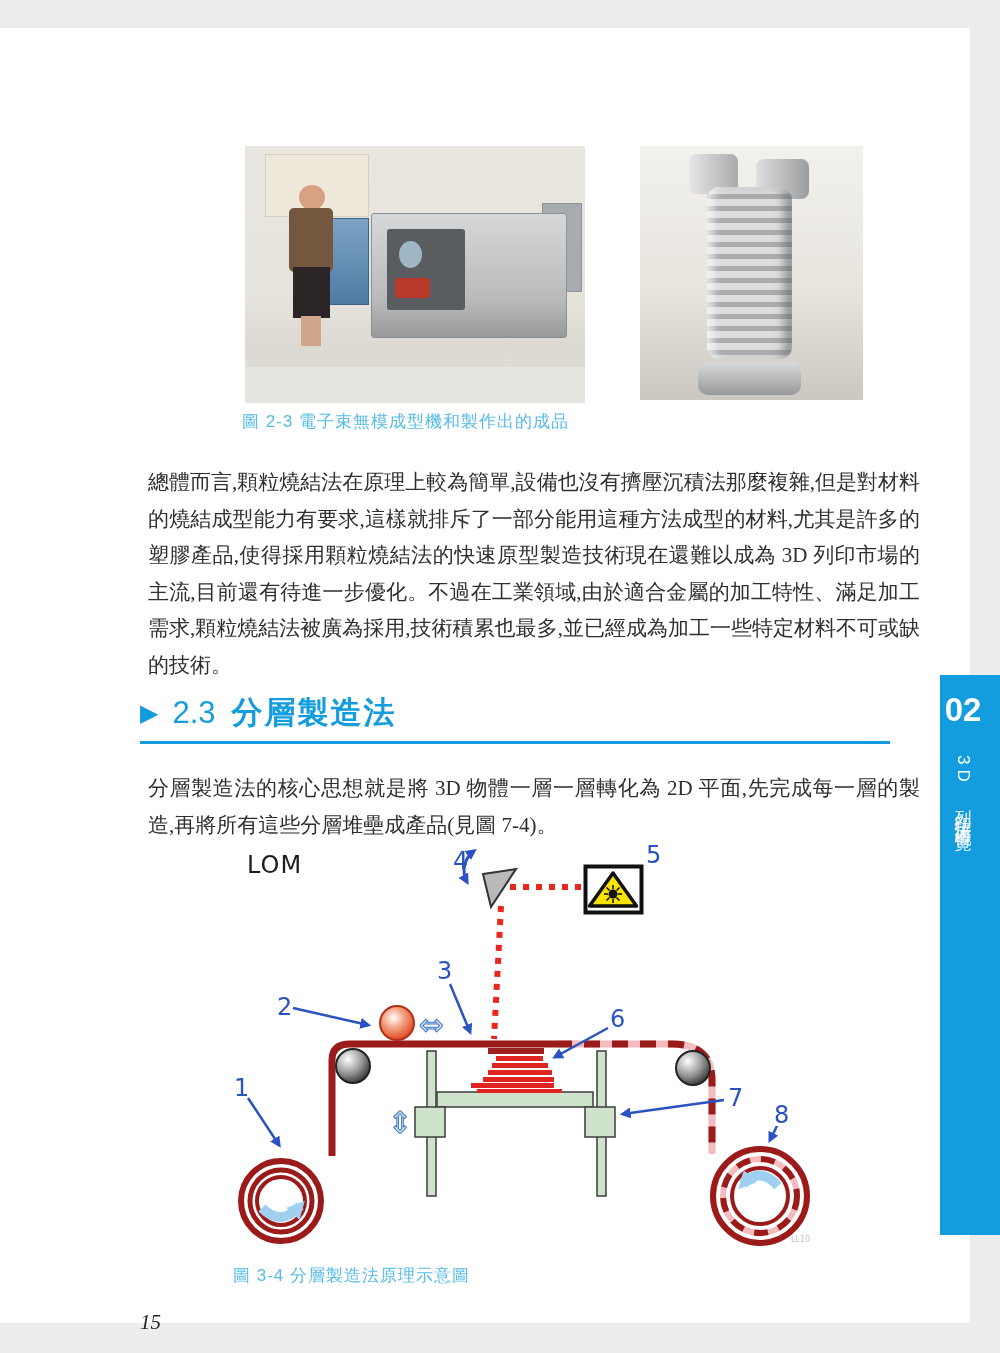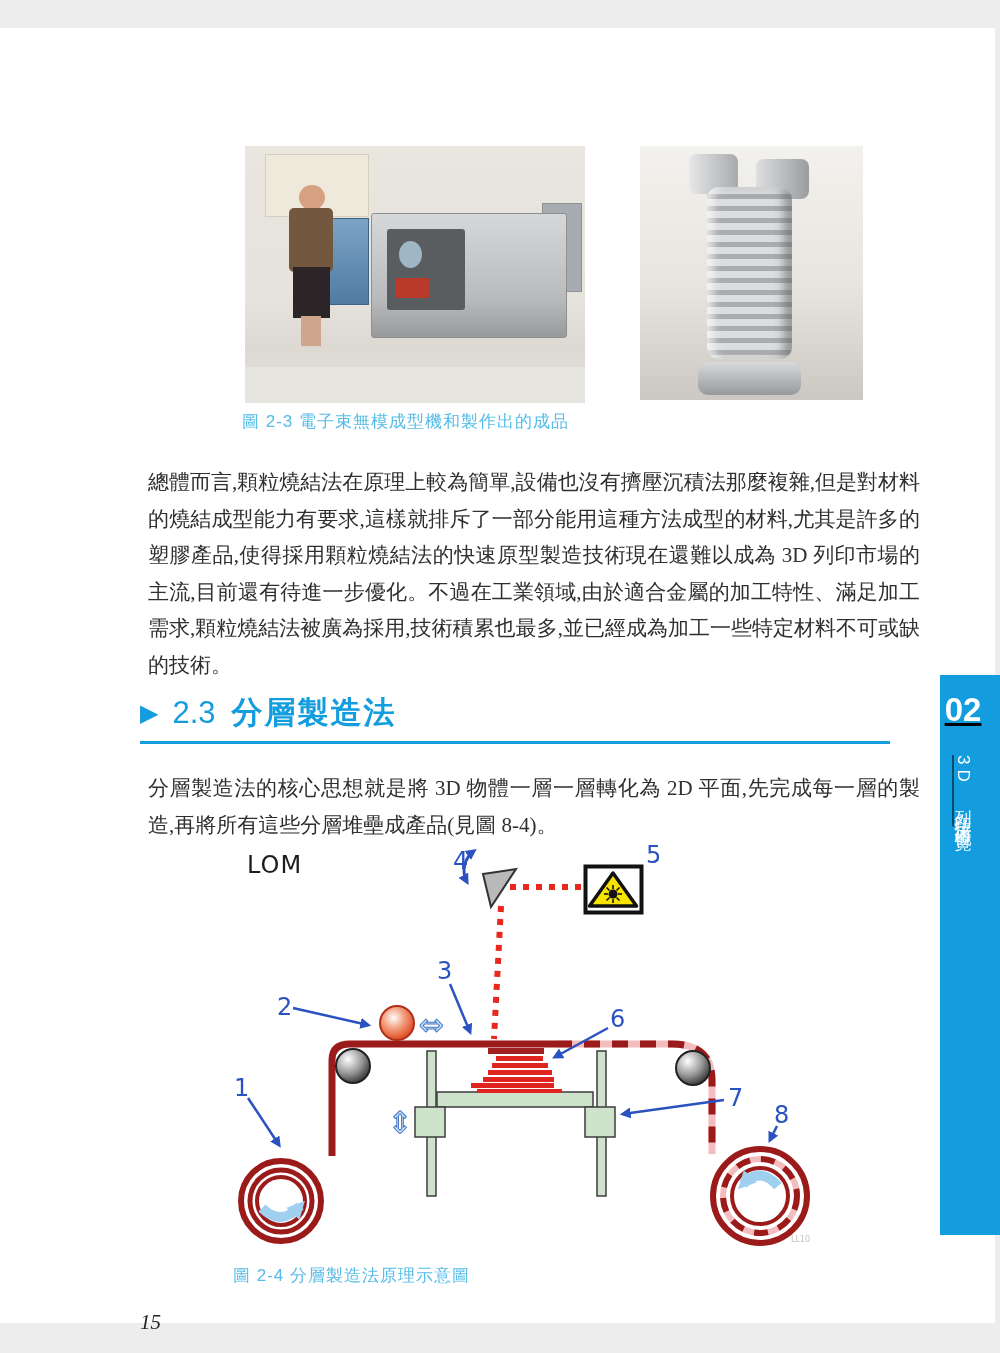--- a/index.html
+++ b/index.html
@@ -1,18 +1,18 @@
 <!DOCTYPE html>
 <html><head>
 <meta charset="utf-8">
 <style>
   html,body{margin:0;padding:0;}
   .canvas{position:relative;width:1000px;height:1353px;background:#ededee;overflow:hidden;
           font-family:"Liberation Sans",sans-serif;}
-  .page{position:absolute;left:0;top:28px;width:970px;height:1295px;background:#ffffff;padding-left:25px;}
+  .page{position:absolute;left:0;top:28px;width:970px;height:1295px;background:#ffffff;}
 
   
   .photo{position:absolute;overflow:hidden;}
   .photo-lab{left:245px;top:118px;width:340px;height:257px;background:linear-gradient(180deg,#e9e6e0 0%,#e6e3dd 60%,#dcd9d2 78%,#e3e1da 100%);}
   .cab{position:absolute;left:6%;top:3%;width:30%;height:24%;background:#efe9db;border:1px solid #d6cfc0;}
   .cart{position:absolute;right:1%;top:22%;width:11%;height:34%;background:#a7acb0;border:1px solid #8d9296;}
   .machine{position:absolute;left:37%;top:26%;width:57%;height:48%;background:linear-gradient(180deg,#d6d7d8 0%,#b9babc 70%,#97999b 100%);border:1px solid #8e9092;border-radius:3px;}
   .mdoor{position:absolute;left:8%;top:12%;width:40%;height:66%;background:#5a5d60;border-radius:3px;}
   .mwin{position:absolute;left:14%;top:22%;width:12%;height:22%;background:#9fb6c4;border-radius:50%;}
   .mlabel{position:absolute;left:12%;top:52%;width:18%;height:16%;background:#b93a2a;border-radius:2px;}
@@ -49,21 +49,21 @@
 
   
   .diagram{position:absolute;left:220px;top:815px;width:660px;height:420px;}
   .callout{font-family:"DejaVu Sans",sans-serif;font-size:24px;fill:#2a52c0;}
   .lomlbl{font-family:"DejaVu Sans",sans-serif;font-size:24px;fill:#1c1c1c;letter-spacing:1px;}
   .wmark{font-family:"DejaVu Sans",sans-serif;font-size:8px;fill:#c2c2c2;}
   .lbglyph{font-family:"DejaVu Sans",sans-serif;font-size:30px;fill:#bfe2f8;stroke:#4a76c4;stroke-width:1;}
 
   
   .tab{position:absolute;left:940px;top:675px;width:60px;height:560px;background:#149dde;
-       display:flex;flex-direction:column;align-items:center;text-decoration:underline;}
+       display:flex;flex-direction:column;align-items:center;}
   .chnum{color:#fff;font-size:33px;font-weight:bold;margin-top:16px;transform:translateX(-7px);}
   .chttl{color:#fff;font-size:17px;writing-mode:vertical-rl;text-orientation:mixed;
          letter-spacing:5px;margin-top:26px;transform:translateX(-7px);}
 </style>
 </head>
 <body>
 
 <div class="canvas">
   <div class="page">
 
@@ -92,21 +92,21 @@
     <div class="caption cap1">圖 2-3 電子束無模成型機和製作出的成品</div>
 
     <p class="body p1">總體而言,顆粒燒結法在原理上較為簡單,設備也沒有擠壓沉積法那麼複雜,但是對材料的燒結成型能力有要求,這樣就排斥了一部分能用這種方法成型的材料,尤其是許多的塑膠產品,使得採用顆粒燒結法的快速原型製造技術現在還難以成為 3D 列印市場的主流,目前還有待進一步優化。不過在工業領域,由於適合金屬的加工特性、滿足加工需求,顆粒燒結法被廣為採用,技術積累也最多,並已經成為加工一些特定材料不可或缺的技術。</p>
 
     <div class="heading">
       <span class="tri">▶</span>
       <span class="hnum">2.3</span>
       <span class="httl">分層製造法</span>
     </div>
 
-    <p class="body p2">分層製造法的核心思想就是將 3D 物體一層一層轉化為 2D 平面,先完成每一層的製造,再將所有這些分層堆壘成產品(見圖 8-4)。</p>
+    <p class="body p2">分層製造法的核心思想就是將 3D 物體一層一層轉化為 2D 平面,先完成每一層的製造,再將所有這些分層堆壘成產品(見圖 7-4)。</p>
 
     <svg class="diagram" viewBox="220 815 660 420" xmlns="http://www.w3.org/2000/svg">
       <defs>
         <radialGradient id="gball" cx="35%" cy="30%" r="75%">
           <stop offset="0%" stop-color="#ffffff"></stop>
             <stop offset="55%" stop-color="#9a9a9a"></stop>
             <stop offset="100%" stop-color="#333333"></stop>
         </radialGradient>
         <radialGradient id="gorange" cx="40%" cy="35%" r="75%">
           <stop offset="0%" stop-color="#ffffff"></stop>
@@ -207,21 +207,21 @@
       <text class="callout" x="453" y="841">4</text>
       <text class="callout" x="646" y="835">5</text>
       <text class="callout" x="610" y="999">6</text>
       <text class="callout" x="728" y="1078">7</text>
       <text class="callout" x="774" y="1095">8</text>
 
       <text class="lomlbl" x="247" y="845">LOM</text>
       <text class="wmark" x="791" y="1214">LL10</text>
     </svg>
 
-    <div class="caption cap2">圖 2-4 分層製造法原理示意圖</div>
+    <div class="caption cap2">圖 3-4 分層製造法原理示意圖</div>
 
     <div class="pageno">15</div>
   </div>
 
   <div class="tab">
     <div class="chnum">02</div>
     <div class="chttl">3D 列印技術概覽</div>
   </div>
 </div>
 

